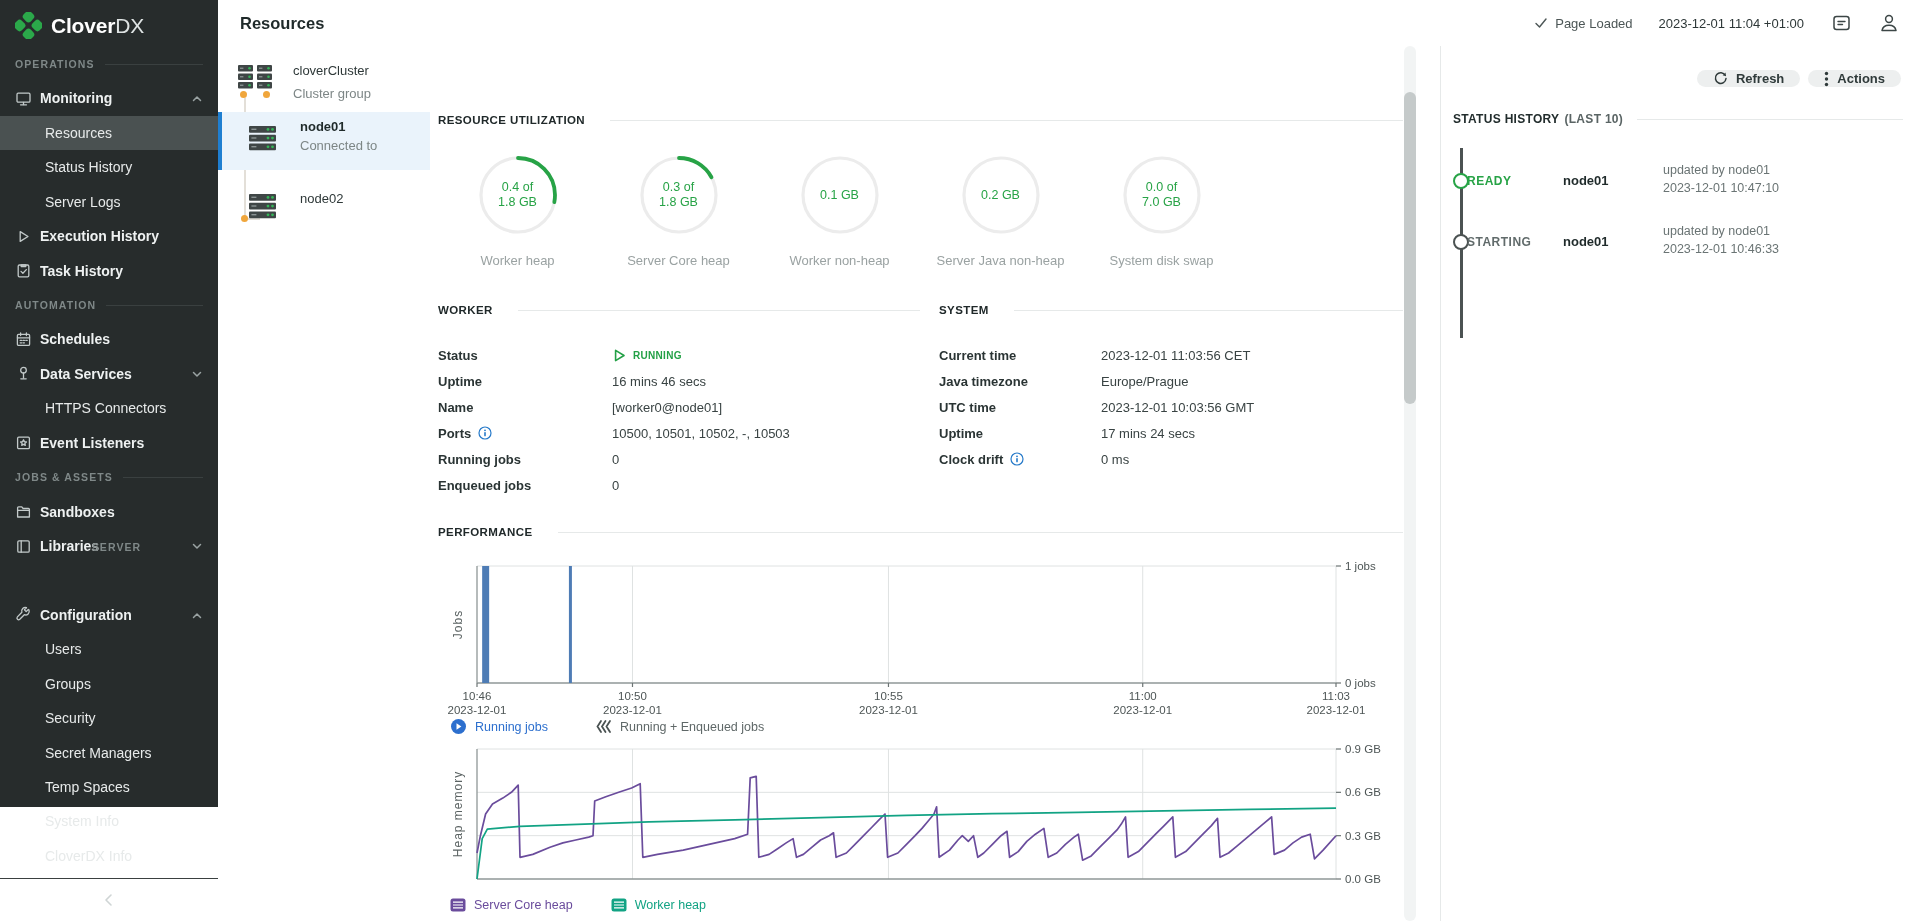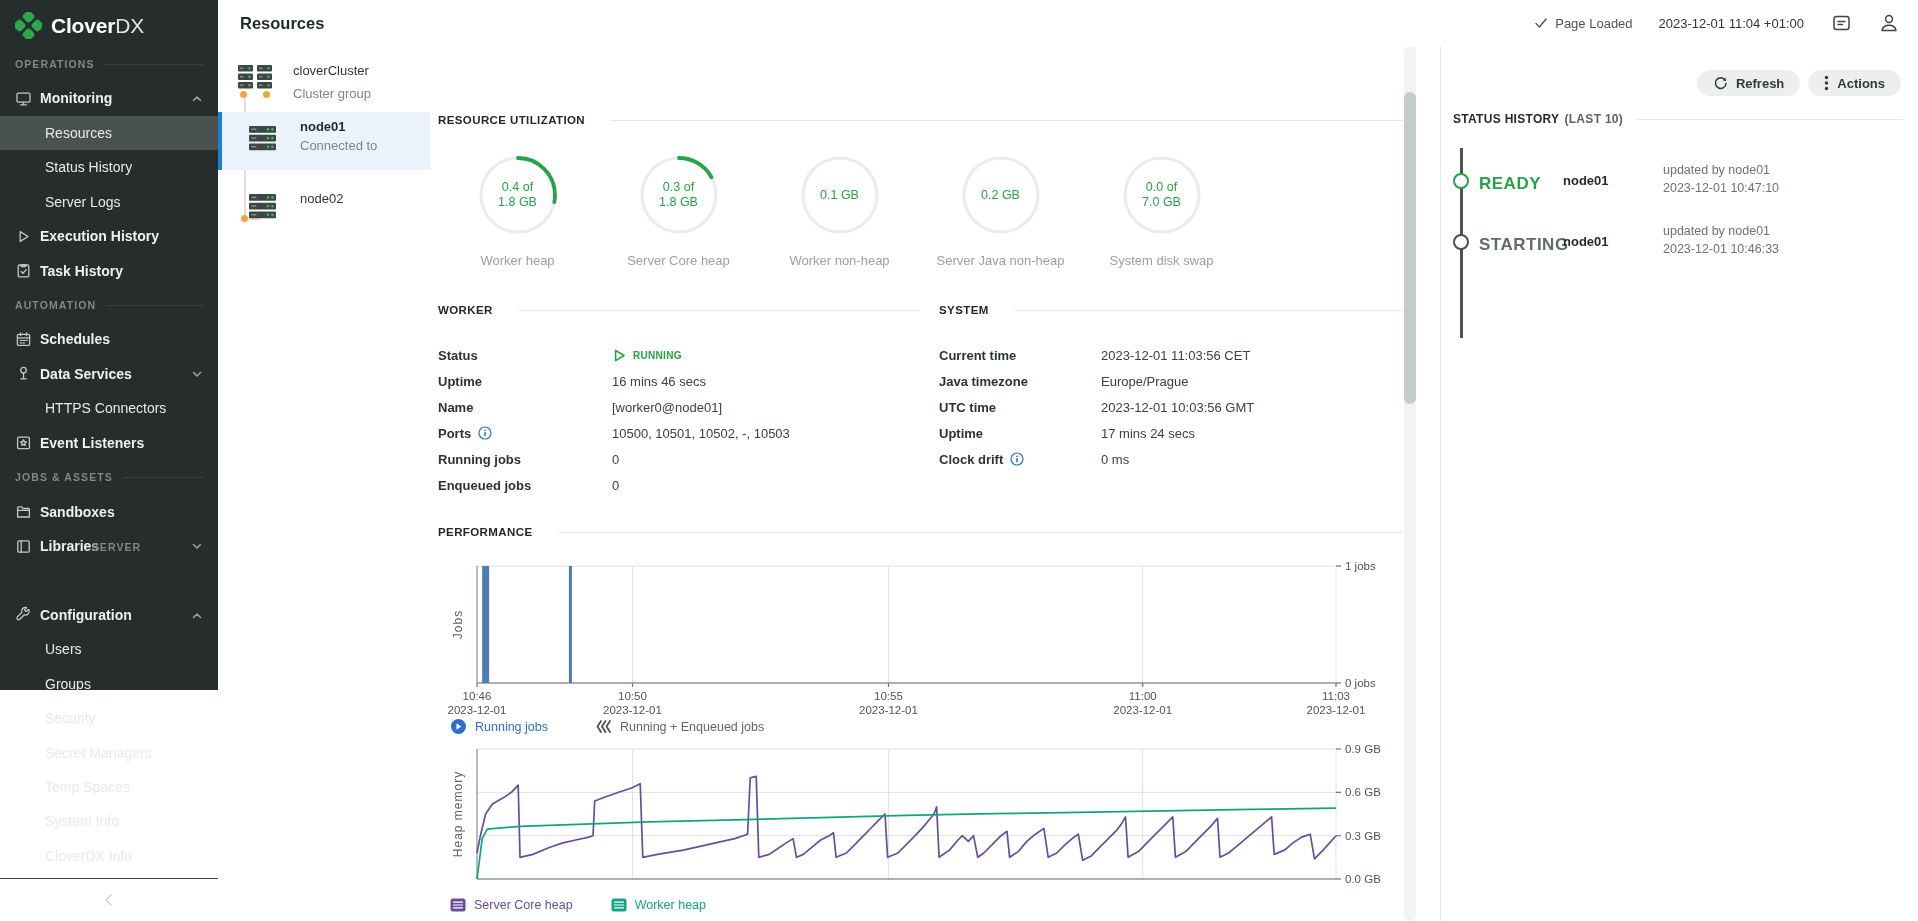--- a/index.html
+++ b/index.html
@@ -1,19 +1,19 @@
 <!DOCTYPE html>
 <html><head>
 <meta charset="utf-8">
 <style>
   html,body{margin:0;padding:0;background:#fff;}
   body{font-family:"Liberation Sans","DejaVu Sans",sans-serif;-webkit-font-smoothing:antialiased;}
   #app{position:relative;width:1918px;height:921px;overflow:hidden;background:#fff;}
   
-  .sidebar{position:absolute;left:0;top:0;width:218px;height:690px;background:#272c2c;color:#eef1f1;}
+  .sidebar{position:absolute;left:0;top:0;width:218px;height:807px;background:#272c2c;color:#eef1f1;}
   .logo{position:absolute;left:15px;top:12px;display:flex;align-items:center;gap:9px;}
   .logo .brand{font-size:21px;color:#fff;letter-spacing:-.2px;}
   .logo .brand b{font-weight:700;}
   .logo .brand span{font-weight:300;color:#dfe4e4;}
   .nav-row{position:absolute;left:0;width:218px;height:34px;display:flex;align-items:center;cursor:pointer;}
   .nav-row.section{cursor:default;}
   .sec-label{color:#7f8888;font-size:10.5px;letter-spacing:1.1px;font-weight:600;margin-left:15px;white-space:nowrap;}
   .sec-line{flex:1;height:1px;background:#3a4040;margin:0 15px 0 10px;}
   .nav-ico{width:17px;height:17px;margin-left:15px;flex:0 0 17px;display:flex;align-items:center;}
   .nav-label{margin-left:8px;font-size:14px;font-weight:600;color:#eef1f1;white-space:nowrap;}
@@ -54,29 +54,29 @@
   .srow .val{color:#394343;font-size:13px;}
   .status-run{display:flex;align-items:center;gap:6px;color:#23a046;font-weight:700;font-size:10px;letter-spacing:.3px;}
   .chart-block{position:absolute;left:0;}
   .legend{position:absolute;display:flex;align-items:center;}
   .legend .item{display:flex;align-items:center;gap:8px;font-size:12.5px;cursor:pointer;}
   .scrolltrack{position:absolute;left:974px;top:0;width:12px;height:875px;background:#f2f4f4;border-radius:6px;}
   .scrollthumb{position:absolute;left:974px;top:46px;width:12px;height:312px;background:#c5caca;border-radius:6px;cursor:pointer;}
   
   .rightpanel{position:absolute;left:1440px;top:46px;width:478px;height:875px;background:#fff;border-left:1px solid #e6e9e9;}
   .rp-buttons{position:absolute;top:24px;right:18px;display:flex;gap:8px;}
-  .pill-btn{display:flex;align-items:center;gap:8px;height:26px;padding:0 16px;background:#edefef;border:none;border-radius:16px;font-family:inherit;font-size:13px;font-weight:700;color:#2f3a3a;cursor:pointer;}
+  .pill-btn{display:flex;align-items:center;gap:8px;height:17px;padding:0 16px;background:#edefef;border:none;border-radius:16px;font-family:inherit;font-size:13px;font-weight:700;color:#2f3a3a;cursor:pointer;}
   .sh-head{position:absolute;left:12px;top:66px;width:450px;display:flex;align-items:center;}
   .sh-head .t1{font-size:12px;font-weight:700;color:#222d2d;letter-spacing:.3px;}
   .sh-head .t2{font-size:12px;font-weight:700;color:#5a6464;letter-spacing:.3px;margin-left:5px;}
   .sh-head .rule{flex:1;height:1px;background:#e6e9e9;margin-left:14px;}
   .sh-line{position:absolute;left:19px;top:102px;width:2.5px;height:190px;background:#4b5252;}
   .sh-circle{position:absolute;width:16px;height:16px;border-radius:50%;background:#fff;border:2.5px solid #4b5252;box-sizing:border-box;left:12px;}
   .sh-circle.green{border-color:#27a346;}
-  .sh-status{position:absolute;left:38px;font-size:17px;font-weight:700;letter-spacing:.5px;}
+  .sh-status{position:absolute;left:26px;font-size:12px;font-weight:700;letter-spacing:.5px;}
   .sh-node{position:absolute;left:122px;font-size:13px;font-weight:700;color:#1f2a2a;}
   .sh-meta{position:absolute;left:222px;font-size:12.5px;color:#6a7474;line-height:18px;}
   svg{display:block;}
 </style>
 </head>
 <body>
 
 <div id="app">
 
   <div class="sidebar">

